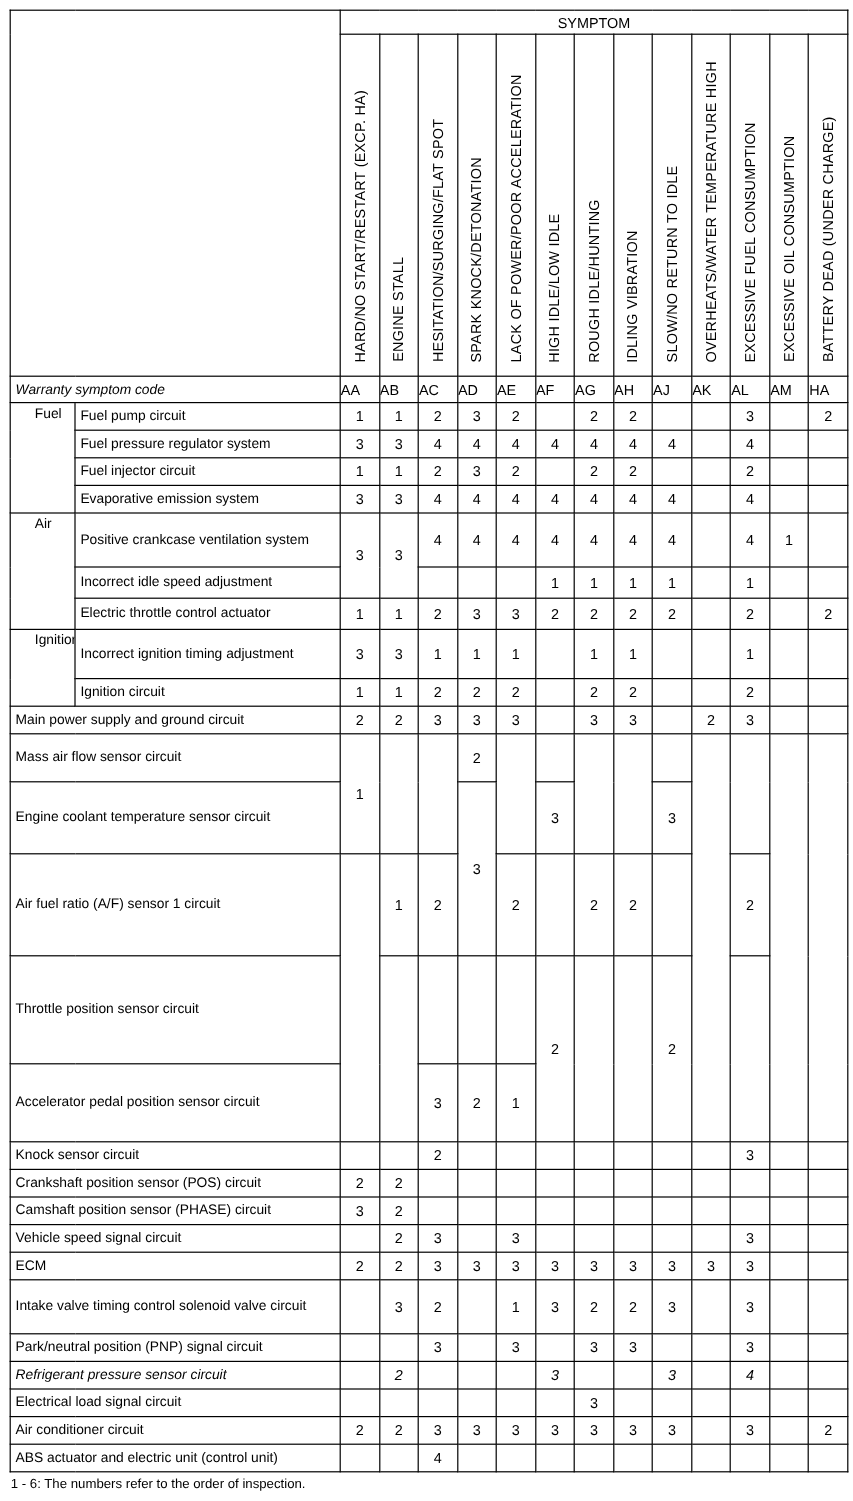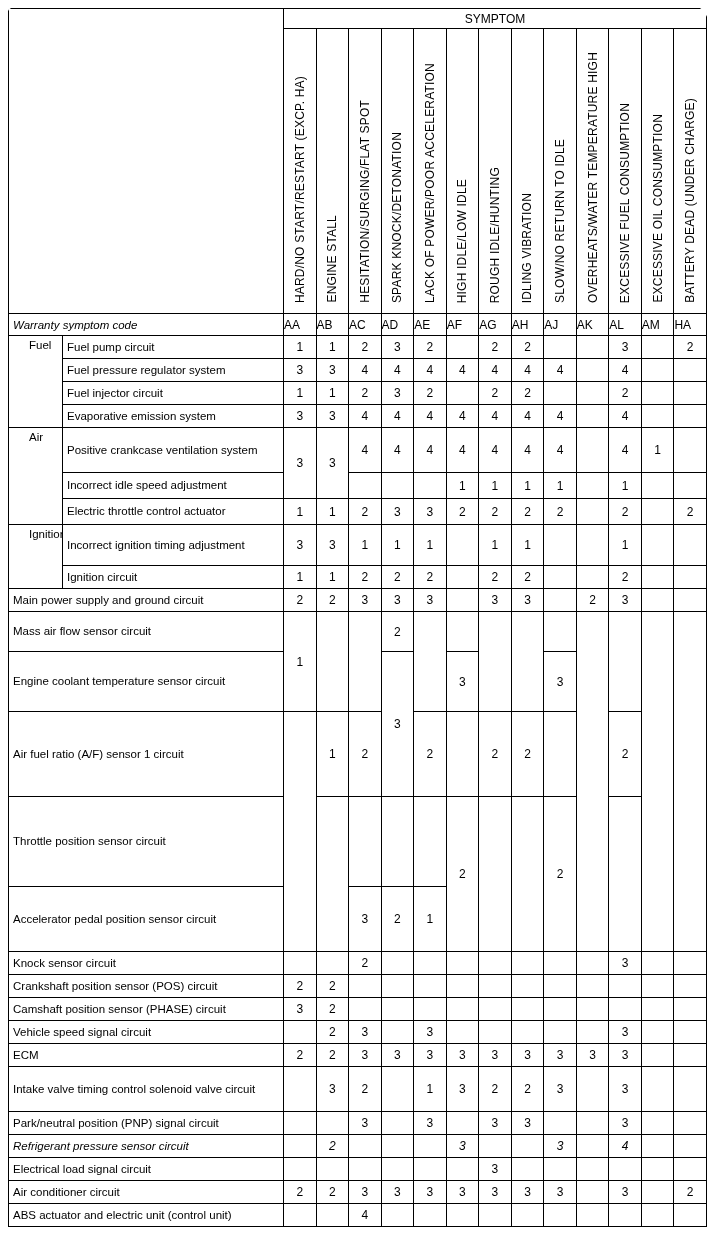--- a/index.html
+++ b/index.html
@@ -1,17 +1,17 @@
 <!DOCTYPE html>
 <html><head>
 <meta charset="utf-8">
 <style>
   html,body { margin:0; padding:0; background:#fff; }
   body { font-family:"Liberation Sans","DejaVu Sans",sans-serif; color:#000; }
-  .page { width:711px; height:1251px; box-sizing:border-box; padding:8px 6px 0 8px; background:#fff; overflow:hidden;border-radius:32px; }
+  .page { width:711px; height:1251px; box-sizing:border-box; padding:8px 6px 0 8px; background:#fff; overflow:hidden; }
   table.matrix { border-collapse:collapse; width:699px; table-layout:fixed; }
   table.matrix td, table.matrix th { border:1px solid #000; font-weight:normal; box-sizing:border-box; overflow:hidden; }
   td.corner { border:none; background:#fff; }
   th.symptom-head { height:20px; text-align:center; vertical-align:middle; font-size:12px; padding:0; }
   th.rot-cell { height:285px; vertical-align:bottom; text-align:center; padding:0 0 6px 0; }
   .vtext { display:inline-block; writing-mode:vertical-rl; transform:rotate(180deg); font-size:12px; letter-spacing:0.2px; white-space:nowrap; line-height:1; }
   td.wlabel { font-size:11.5px; padding:2px 4px; vertical-align:middle;font-style:italic; }
   td.code { text-align:left; vertical-align:middle; font-size:12px; padding:0; }
   td.cat { font-size:11.5px; padding:3px 20px; vertical-align:top; }
   td.lbl { font-size:11.5px; padding:2px 4px; vertical-align:middle; line-height:1.25; }
@@ -462,13 +462,14 @@
           <td class="val"></td>
           <td class="val"></td>
           <td class="val"></td>
           <td class="val"></td>
           <td class="val"></td>
           <td class="val"></td>
           <td class="val"></td>
         </tr>
       </tbody>
   </table>
+  <div class="footnote">1 - 6: The numbers refer to the order of inspection.</div>
 </div>
 
 </body></html>

